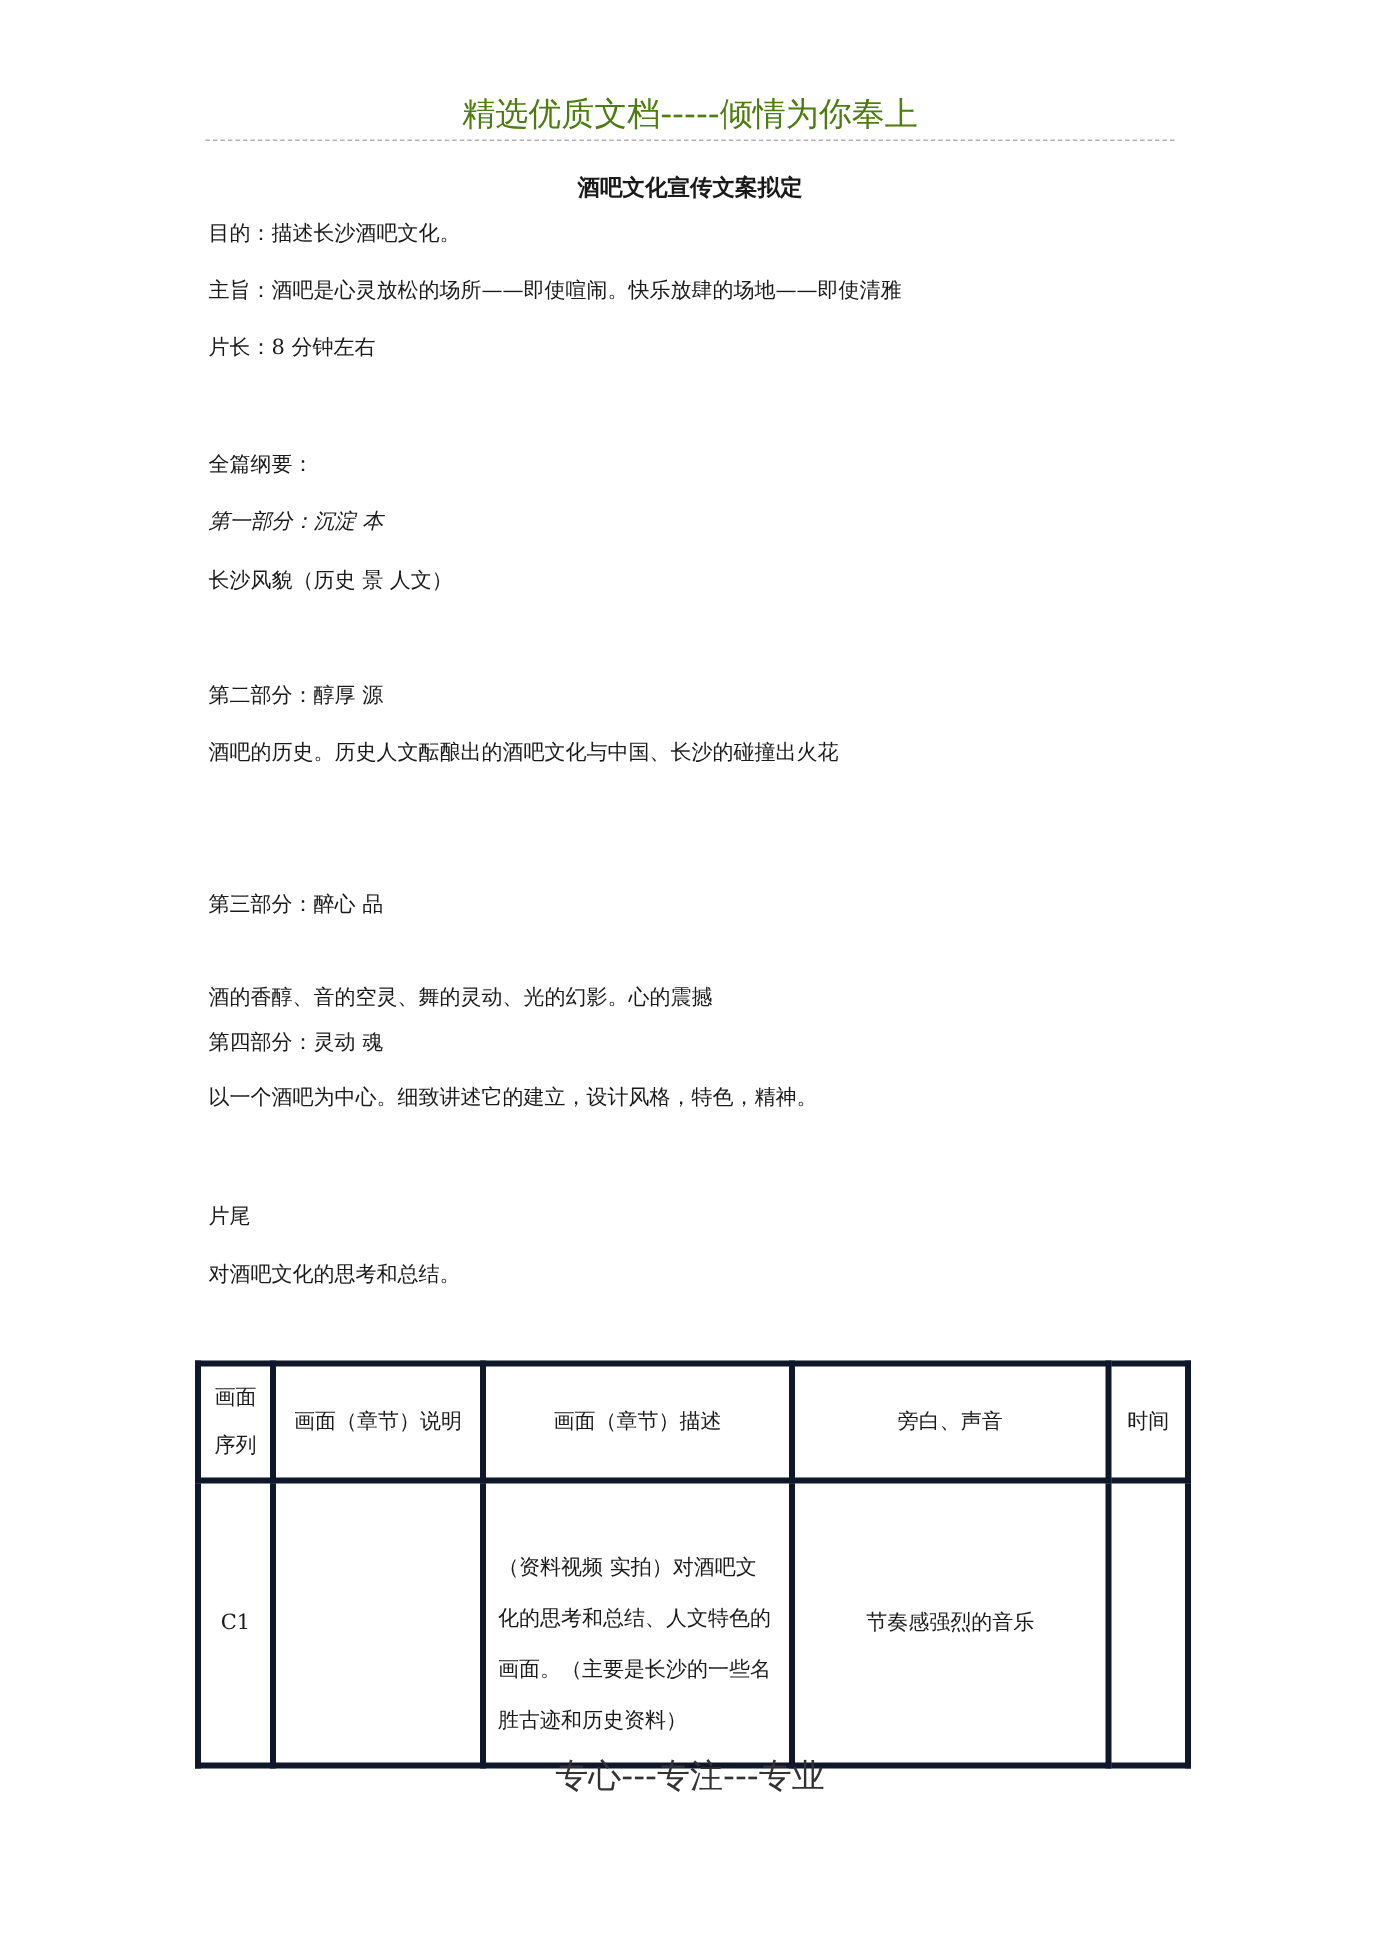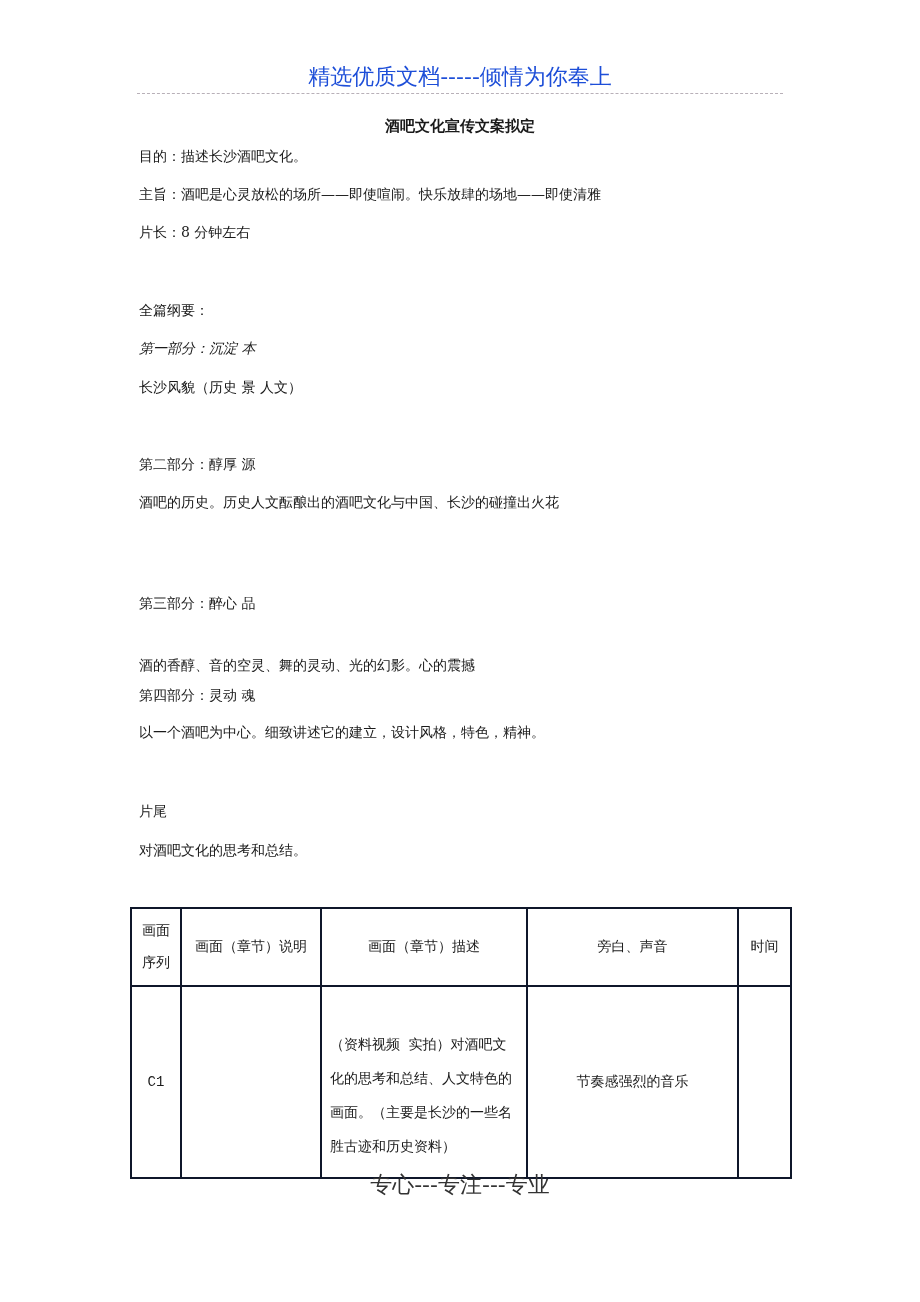--- a/index.html
+++ b/index.html
@@ -3,21 +3,21 @@
   <meta charset="utf-8">
   <style>
     html, body { margin: 0; padding: 0; background: #ffffff; }
     body {
       width: 920px; height: 1302px; position: relative; overflow: hidden;
       font-family: "DejaVu Serif", "Liberation Serif", serif;
       color: #1a1a1a;
     }
     .page-header {
       position: absolute; left: 137px; width: 646px; top: 62px;
-      text-align: center; font-size: 22px; color: #1d4ed8;
+      text-align: center; font-size: 22px; color: #4d7c0f;
       font-family: "DejaVu Sans", "Liberation Sans", sans-serif;
       letter-spacing: 0px; line-height: 30px;
     }
     .header-rule {
       position: absolute; left: 137px; width: 646px; top: 93px; height: 0;
       border-top: 1px dashed #b8b0b8;
     }
     .doc-title {
       position: absolute; left: 137px; width: 646px; top: 115px;
       text-align: center; font-size: 15px; font-weight: bold; line-height: 22px;
@@ -27,22 +27,22 @@
       position: absolute; left: 139px; font-size: 14px; line-height: 20px;
       white-space: nowrap;
     }
     .line b { font-family: "DejaVu Sans", "Liberation Sans", sans-serif; font-weight: normal; }
     table.storyboard {
       position: absolute; left: 130px; top: 907px; width: 660px; height: 272px;
       border-collapse: collapse; table-layout: fixed;
       font-size: 14px;
     }
     table.storyboard td {
-      border: 2px solid #0f172a; text-align: center; vertical-align: middle;
-      padding: 0 6px; line-height: 34px; font-family: Liberation Mono, monospace;
+      border: 4px solid #0f172a; text-align: center; vertical-align: middle;
+      padding: 0 6px; line-height: 34px;
     }
     table.storyboard tr.head { height: 78px; }
     table.storyboard tr.head td { line-height: 32px; }
     table.storyboard td.desc { text-align: left; line-height: 34px; padding: 0 8px; }
     .page-footer {
       position: absolute; left: 137px; width: 646px; top: 1170px;
       text-align: center; font-size: 22px; color: #333333; line-height: 30px;
       font-family: "DejaVu Sans", "Liberation Sans", sans-serif;
     }
   </style>

